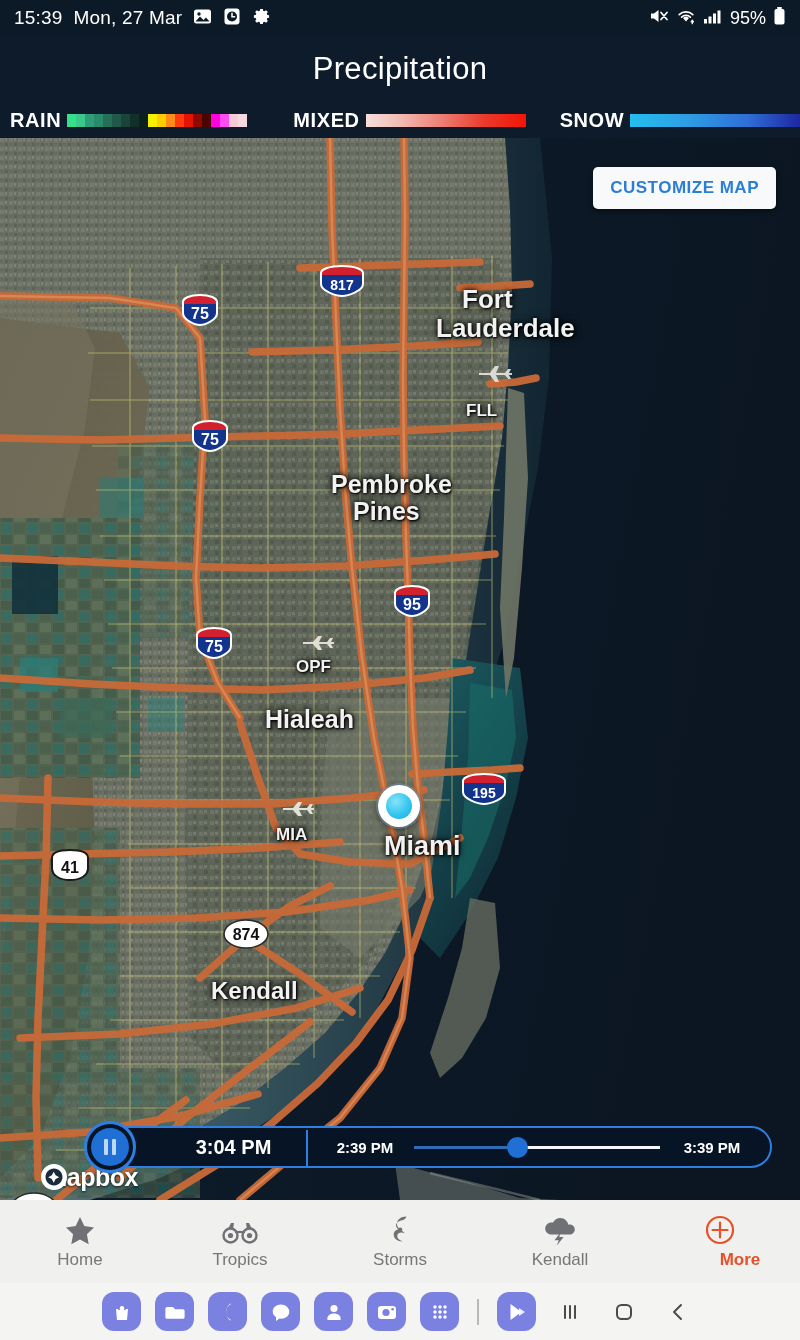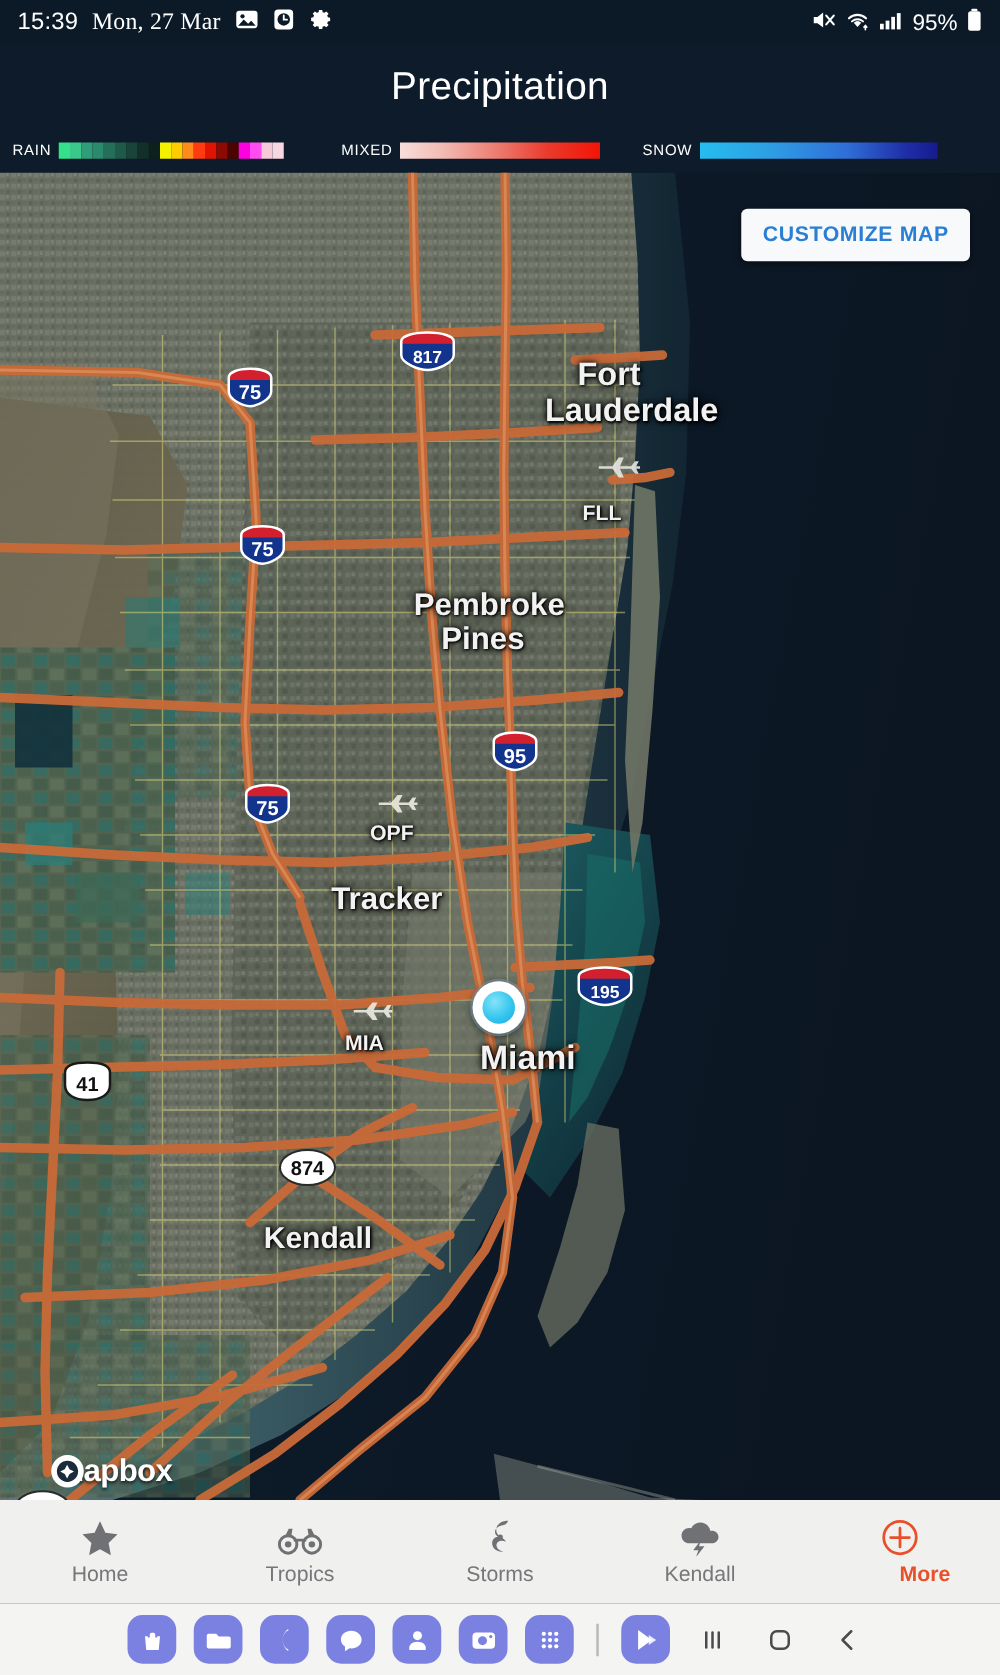--- a/index.html
+++ b/index.html
@@ -5,35 +5,35 @@
   * { margin:0; padding:0; box-sizing:border-box; }
   html,body { width:800px; height:1340px; background:#0d1b2a; overflow:hidden;
     font-family:"Liberation Sans", sans-serif; }
   #app { position:relative; width:800px; height:1340px; }
 
   
   .statusbar { position:absolute; left:0; top:0; width:800px; height:36px;
     background:#0c1a28; display:flex; align-items:center; padding:0 14px; color:#fff; }
   .sb-left { display:flex; align-items:center; gap:11px; }
   .sb-time { font-size:19px; letter-spacing:.2px; }
-  .sb-date { font-size:19px; letter-spacing:.2px;font-family:Liberation Serif, serif; }
+  .sb-date { font-size:19px; letter-spacing:.2px; }
   .sb-right { margin-left:auto; display:flex; align-items:center; gap:7px; }
   .sb-batt { font-size:18px; }
   .ic { display:inline-block; vertical-align:middle; }
 
   
   .appbar { position:absolute; left:0; top:36px; width:800px; height:66px;
     background:#0d1b2a; display:flex; align-items:center; justify-content:center; }
   .appbar h1 { color:#fff; font-size:31px; font-weight:400; letter-spacing:.3px; }
 
   
   .legend { position:absolute; left:0; top:102px; width:800px; height:36px;
     background:#0d1b2a; display:flex; align-items:center; }
   .lg { display:flex; align-items:center; height:100%; }
-  .lg-label { color:#fff; font-size:12px; font-weight:400; letter-spacing:.6px;
+  .lg-label { color:#fff; font-size:20px; font-weight:700; letter-spacing:.6px;
     padding:0 6px 0 8px; }
   .lg-bar { height:13px; }
   .bar-rain { width:180px; display:flex; }
   .bar-rain i { flex:1 1 auto; height:100%; display:block; }
   .bar-mixed { width:160px;
     background:linear-gradient(to right,#f7dedb 0%,#f3b9b2 22%,#ec7d72 48%,#ea3a2b 74%,#f31407 100%); }
   .bar-snow { width:190px;
     background:linear-gradient(to right,#25bdf0 0%,#2e9ee4 30%,#2f6ed6 62%,#1f2fa8 86%,#161b8e 100%); }
 
   
@@ -394,21 +394,21 @@
       </g>
     </svg>
 
     <button class="customize">CUSTOMIZE MAP</button>
 
     <div id="place-labels">
         <div class="mlabel" style="left: 462px; top: 148px; font-size: 26px;">Fort</div>
         <div class="mlabel" style="left: 436px; top: 177px; font-size: 26px;">Lauderdale</div>
         <div class="mlabel" style="left: 331px; top: 333px; font-size: 25px;">Pembroke</div>
         <div class="mlabel" style="left: 353px; top: 360px; font-size: 25px;">Pines</div>
-        <div class="mlabel" style="left: 265px; top: 568px; font-size: 25px;">Tracker</div>
+        <div class="mlabel" style="left: 265px; top: 568px; font-size: 25px;">Hialeah</div>
         <div class="mlabel" style="left: 384px; top: 694px; font-size: 27px;">Miami</div>
         <div class="mlabel" style="left: 211px; top: 840px; font-size: 24px;">Kendall</div>
         <div class="mlabel" style="left: 466px; top: 264px; font-size: 17px;">FLL</div>
         <div class="mlabel" style="left: 296px; top: 520px; font-size: 17px;">OPF</div>
         <div class="mlabel" style="left: 276px; top: 688px; font-size: 17px;">MIA</div>
       </div>
 
     <div id="shields">
         <div class="shield" style="left: 318px; top: 126px;">
           <svg width="48" height="34" viewBox="0 0 48 34">
@@ -483,20 +483,39 @@
     <div class="mapbox">
       <span>
         <svg width="28" height="28" viewBox="0 0 28 28">
             <circle cx="14" cy="14" r="13" fill="#fff"></circle>
             <path d="M14 5.5 C9.3 5.5 5.5 9.3 5.5 14 S9.3 22.5 14 22.5 22.5 18.7 22.5 14 18.7 5.5 14 5.5 z M15.6 16.1 l-1.9 3.6 -1.9 -3.6 -3.6 -1.9 3.6 -1.9 1.9 -3.6 1.9 3.6 3.6 1.9 z" fill="#1a2b3c"></path>
           </svg>
       </span>
       <span class="mapbox-word">mapbox</span>
     </div>
 
+    <div class="timeline">
+      <div class="tl-box">
+        <span class="tl-current">3:04 PM</span>
+        <span class="tl-div"></span>
+        <span class="tl-start">2:39 PM</span>
+        <span class="tl-end">3:39 PM</span>
+        <div class="tl-track" id="tl-track">
+          <span class="fill" id="tl-fill" style="width: 42%;"></span>
+          <span class="rest" id="tl-rest" style="width: 58%;"></span>
+          <span class="tl-knob" id="tl-knob" style="left: calc(42% - 10px);"></span>
+        </div>
+      </div>
+      <div class="tl-play">
+        <div class="tl-play-in">
+            <b></b>
+            <b></b>
+          </div>
+      </div>
+    </div>
   </div>
 
   <div class="bottomnav">
 
     <div class="nav-item">
       <span class="nav-ico">
         <svg width="30" height="29" viewBox="0 0 30 29">
             <path fill="#6f7175" d="M15 1 l4.3 9.1 9.7 1.3 -7.1 6.9 1.8 9.9 -8.7 -4.8 -8.7 4.8 1.8 -9.9 -7.1 -6.9 9.7 -1.3 z"></path>
           </svg>
       </span>

